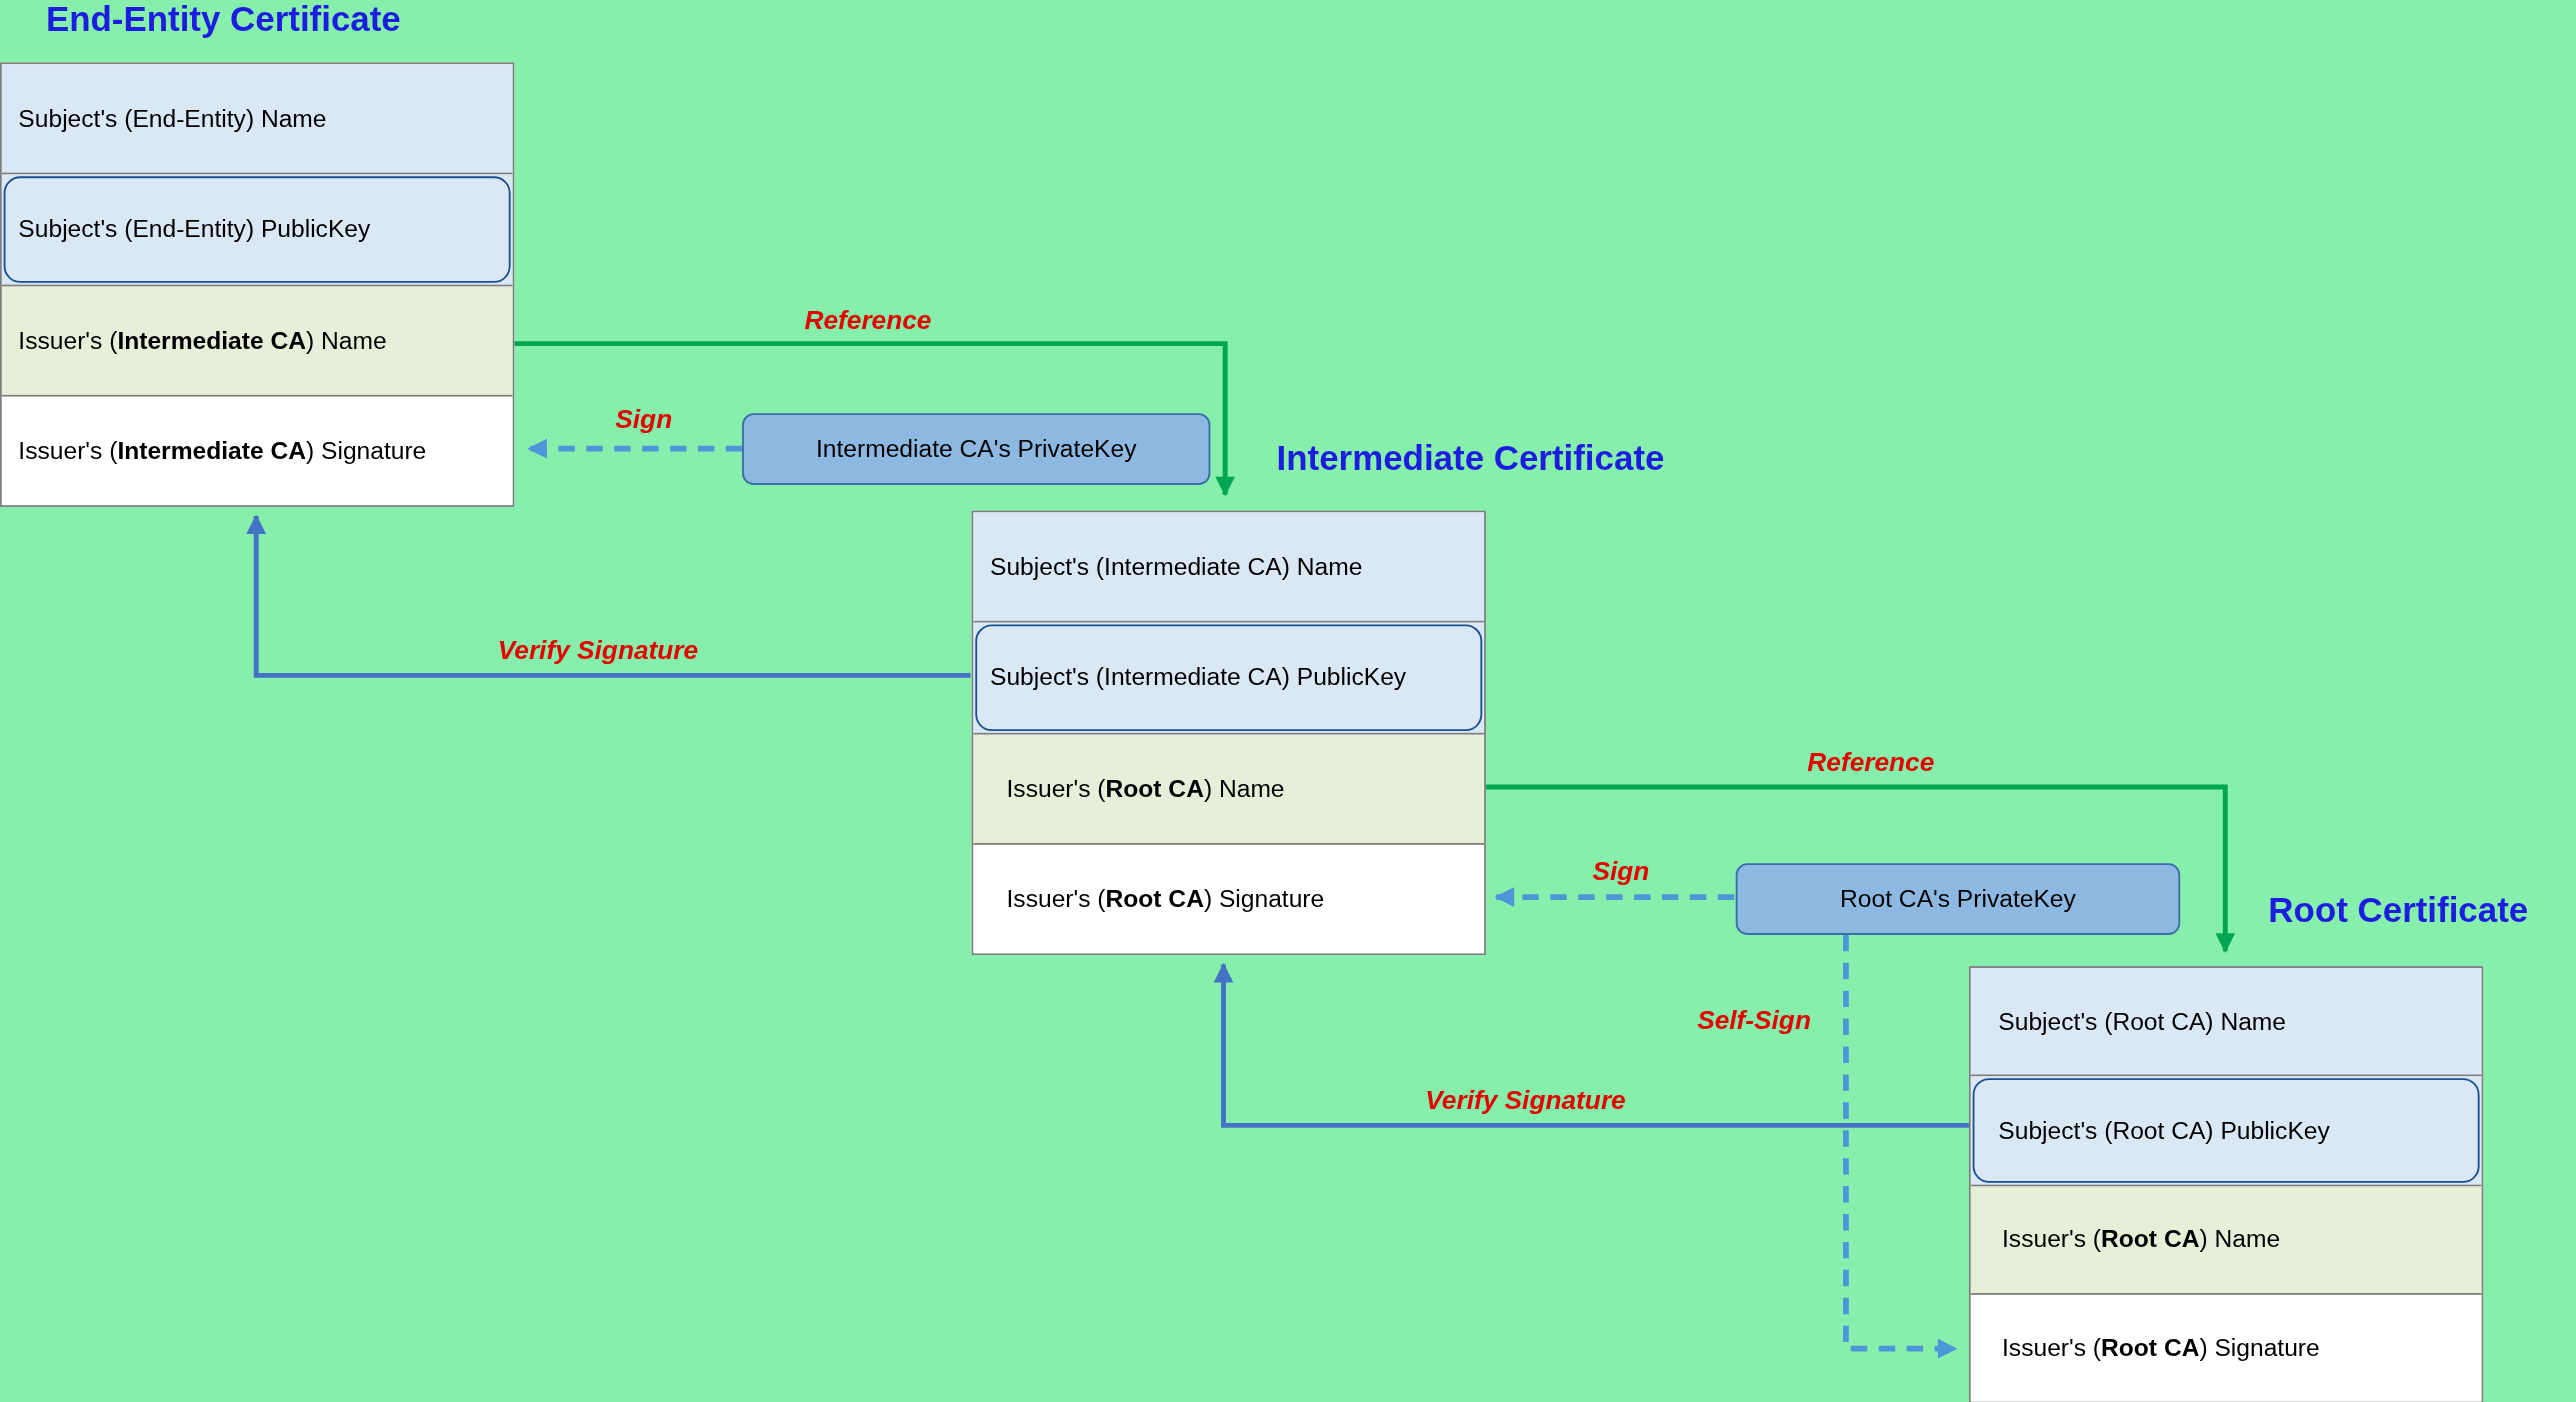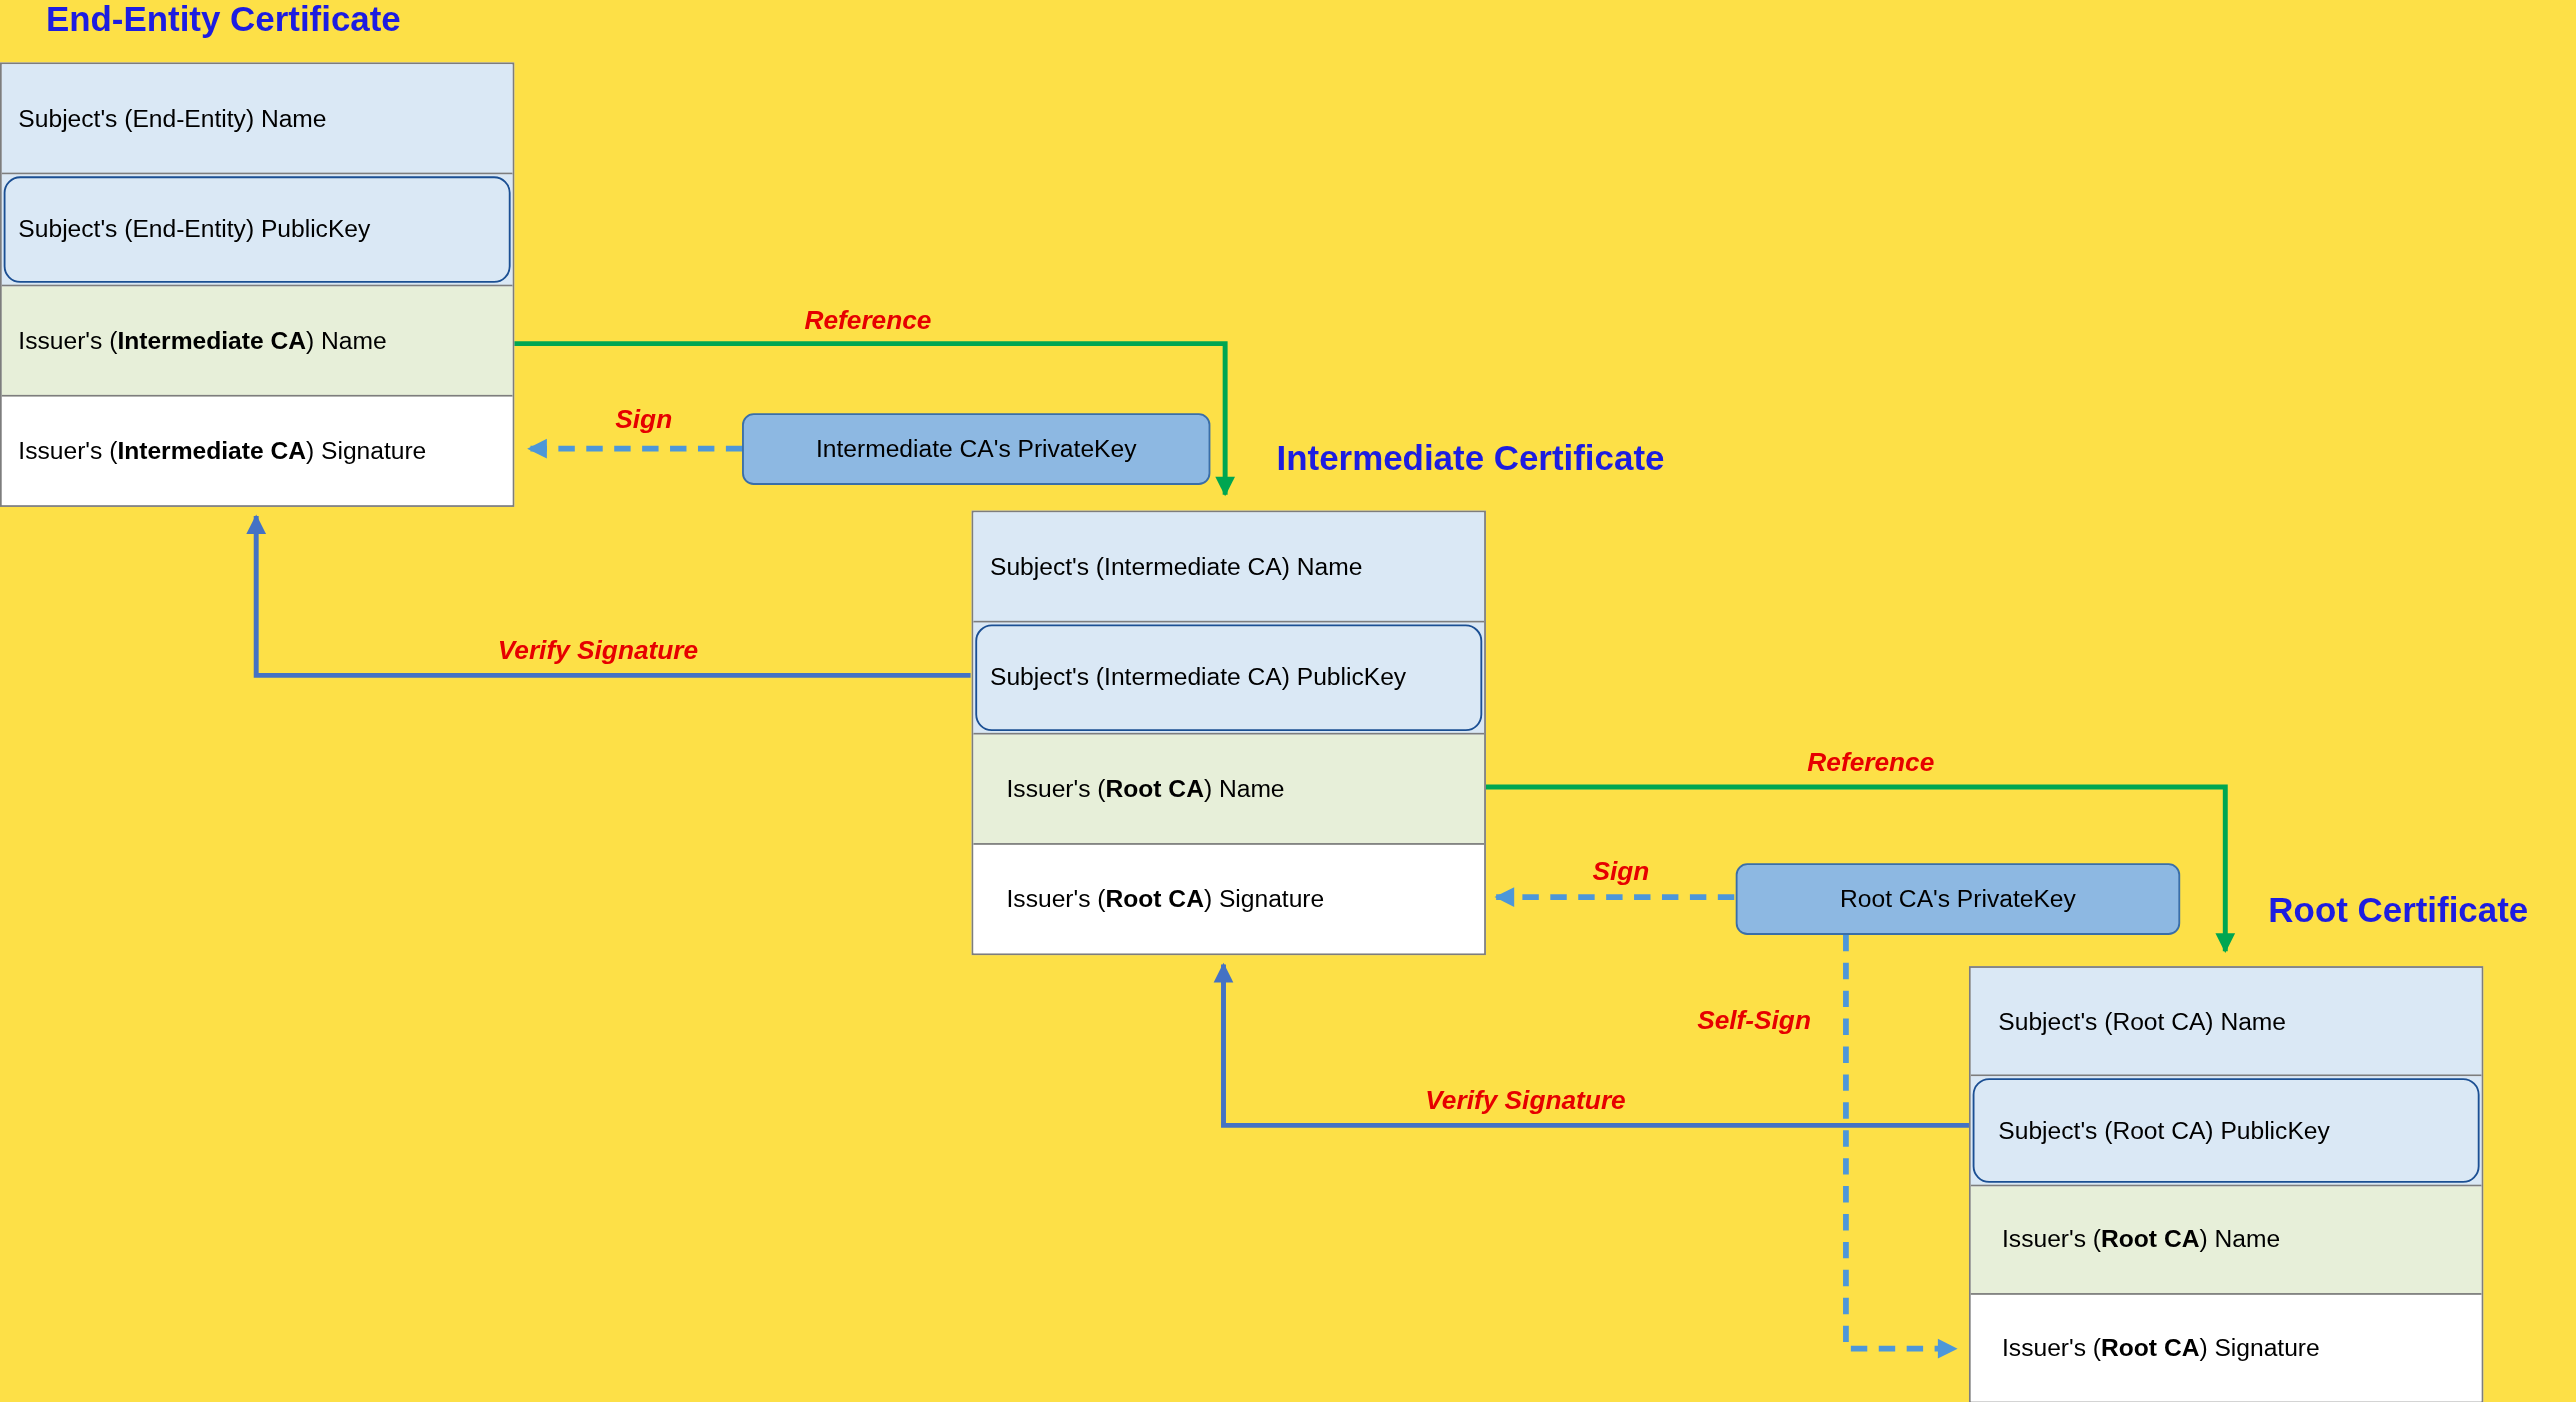--- a/index.html
+++ b/index.html
@@ -1,21 +1,21 @@
 <!DOCTYPE html>
 <html style="font-size:14.3px"><head>
 <meta charset="utf-8">
 <style>
   html, body { margin: 0; padding: 0; background: #000; }
   .viewport {
     position: relative;
     width: 2576px;
     height: 1402px;
     overflow: hidden;
-    background: #fde047;
+    background: #86efac;
   }
   .stage {
     position: absolute;
     left: 0; top: 0;
     width: 1402px;
     height: 764px;
     transform: scale(1.83673);
     transform-origin: 0 0;
     font-family: "Liberation Sans", sans-serif;
   }

